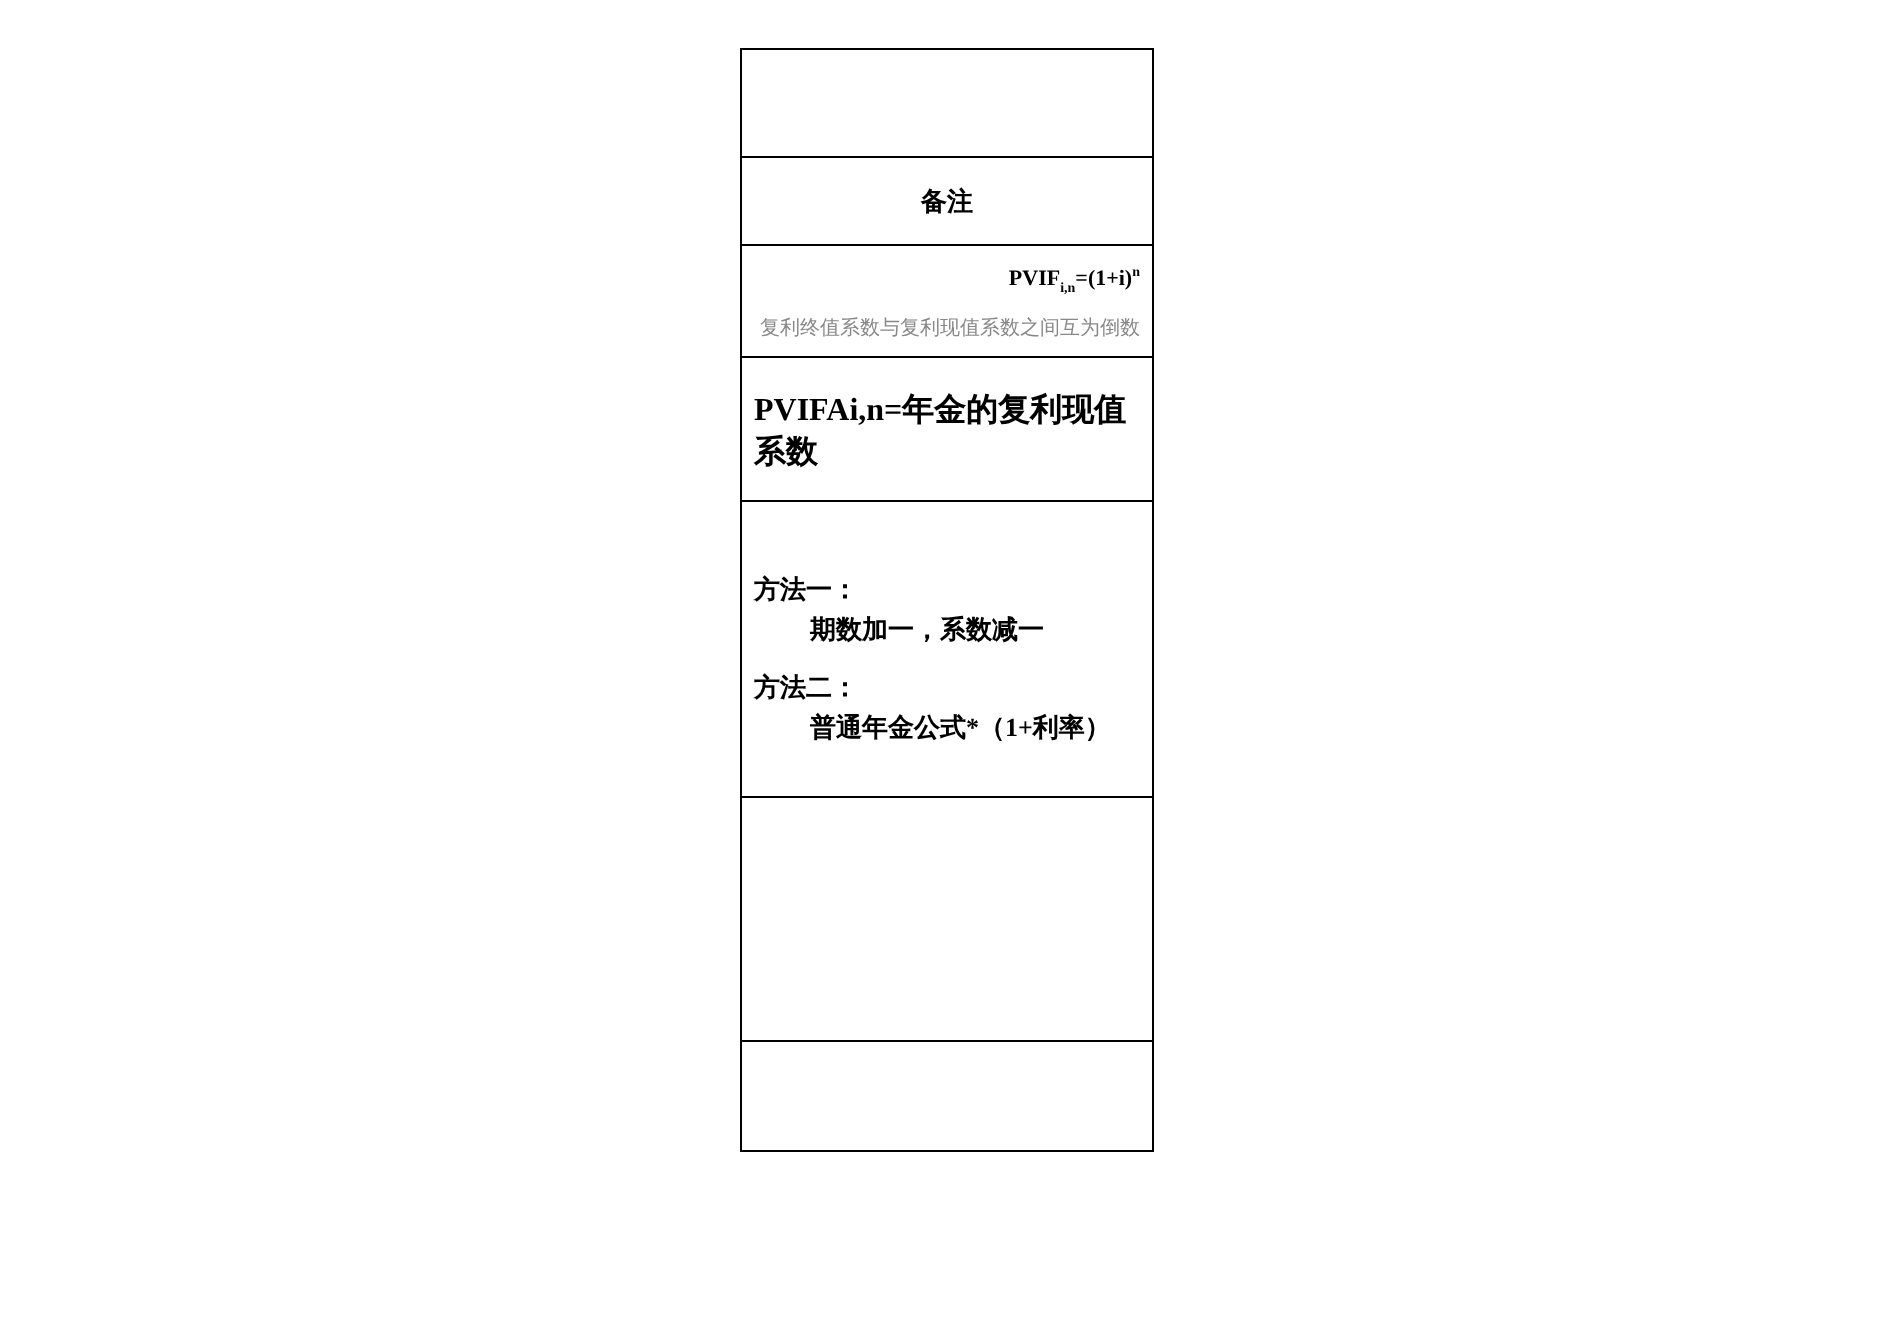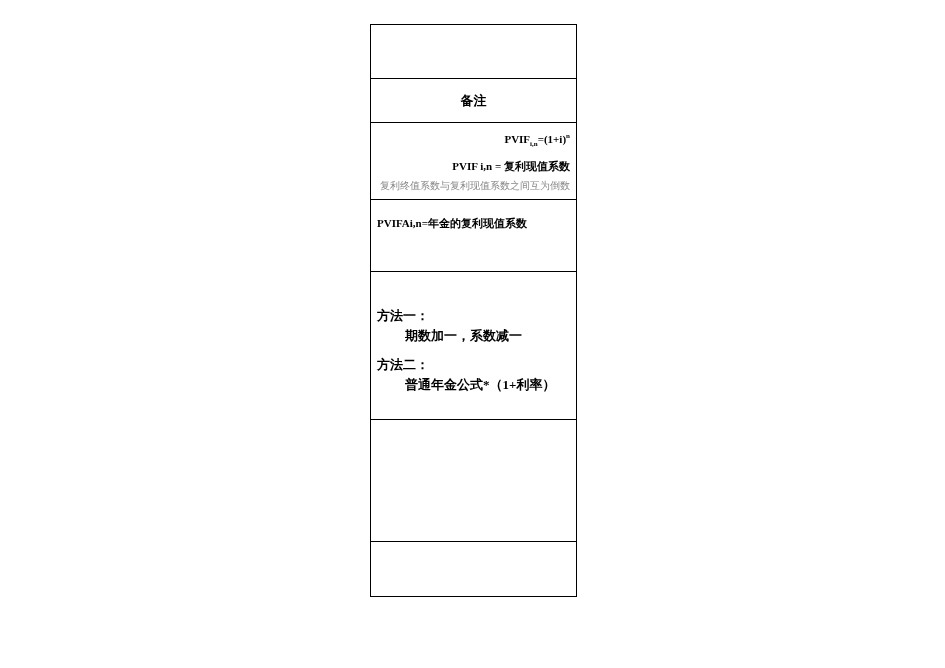--- a/index.html
+++ b/index.html
@@ -60,21 +60,21 @@
     .cell-pvif .line3 {
       font-size: 10px;
       color: #888;
     }
     .cell-pvifa {
       height: 72px;
       padding: 16px 6px 6px 6px;
     }
     .cell-pvifa .line {
       font-weight: bold;
-      font-size: 11px;
+      font-size: 16px;
     }
     .cell-methods {
       height: 148px;
       padding: 34px 6px 6px 6px;
       font-weight: bold;
       font-size: 13px;
       line-height: 1.5;
     }
     .cell-methods .indent { padding-left: 28px; }
     .cell-methods .gap { height: 10px; }
@@ -90,21 +90,20 @@
     <div class="cell cell-empty-top"></div>
 
     <div class="cell cell-header">
       <span>备注</span>
     </div>
 
     <div class="cell cell-pvif">
       <div class="line1">
         <span>PVIF</span><span class="sub">i,n</span><span>=(1+i)</span><span class="sup">n</span>
       </div>
-      <div class="line2">PVIF i,n = 复利现值系数</div>
       <div class="line3">复利终值系数与复利现值系数之间互为倒数</div>
     </div>
 
     <div class="cell cell-pvifa">
       <div class="line">PVIFAi,n=年金的复利现值系数</div>
     </div>
 
     <div class="cell cell-methods">
       <div>方法一：</div>
       <div class="indent">期数加一，系数减一</div>

